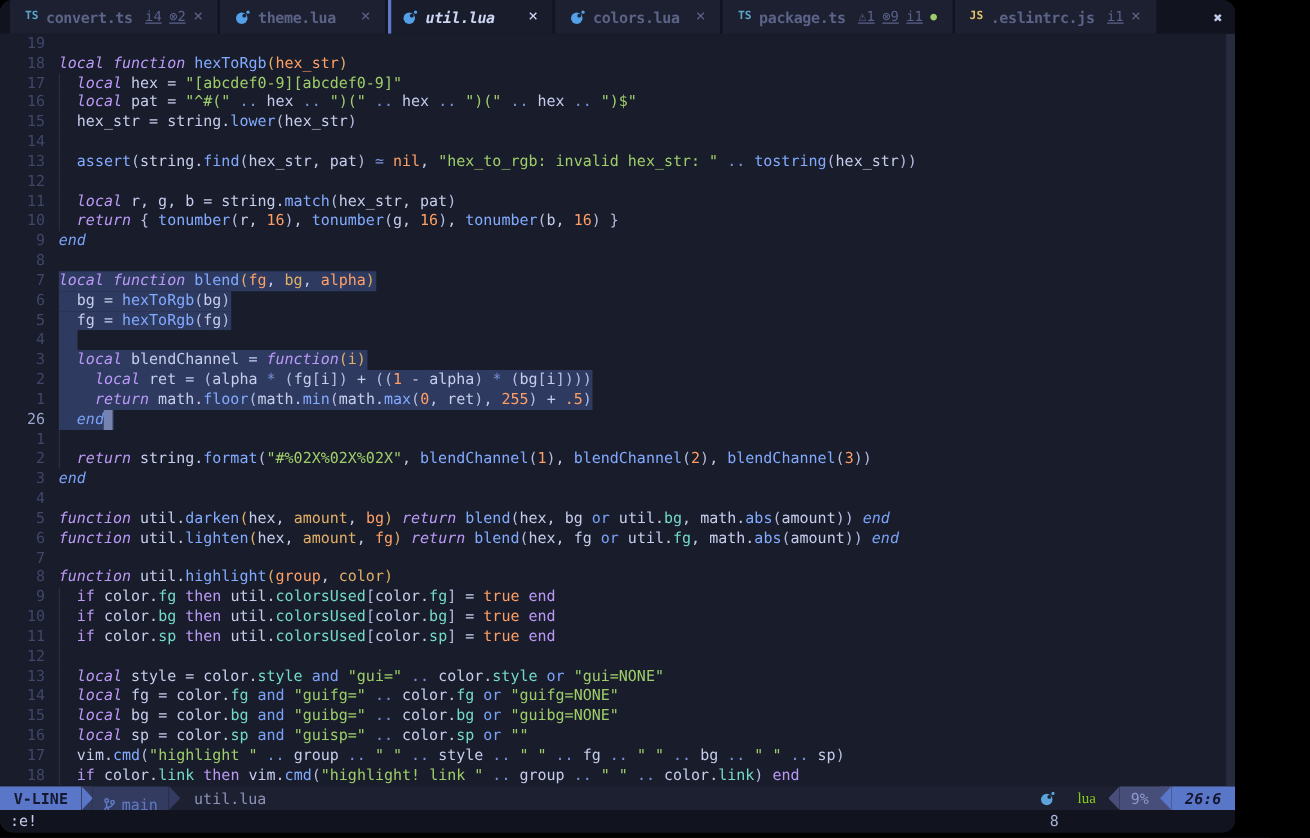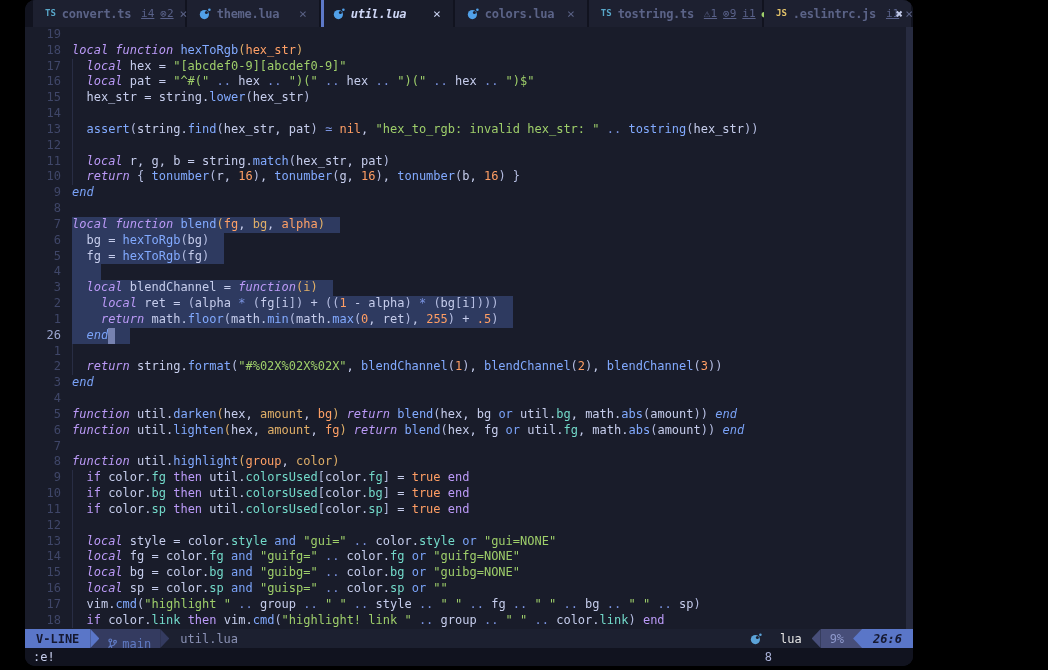--- a/index.html
+++ b/index.html
@@ -1,17 +1,17 @@
 <!DOCTYPE html>
 <html style="--bg: #191c2a; --tabbar-bg: #11131f; --tab-bg: #1d2030; --tab-fg: #5b6387; --tab-fg-active: #ced6f5; --accent: #5d79c8; --sel: #2e3a60; --cursor: #7682b0; --guide: #282d44; --lnum: #3f4668; --lnum-cur: #9ba6d0; --fg: #c6cdec; --kw: #bb9af7; --kw-flow: #7aa2f7; --kw-end: #7aa2f7; --func: #82aaff; --str: #9ece6a; --num: #ff9e64; --param: #ffa066; --param-gold: #e0af68; --field: #73daca; --oper: #7a93e0; --punc: #b4bce0; --sl-bg: #1c2030; --mode-bg: #5a76c8; --mode-fg: #151830; --branch-bg: #343b60; --branch-fg: #5f7ac2; --file-fg: #8b92b5; --pct-bg: #474e79; --pct-fg: #8e99cc; --cmd-bg: #11131f; --scrollbar: #272b40; --diag: #596189; --green: #9ece6a; --icon-lua: #51a0e8; --icon-ts: #58a6c8; --icon-js: #e2c269;"><head>
 <meta charset="utf-8">
 <style>
   html,body{margin:0;padding:0;background:#000;}
   body{width:1048px;height:670px;font-family:"DejaVu Sans Mono",monospace;}
-  .window{width:888px;height:666px;border-radius:10px;overflow:hidden;background:var(--bg);position:relative;margin-left:25px;}
+  .window{width:988px;height:666px;border-radius:10px;overflow:hidden;background:var(--bg);position:relative;}
   
   .tabbar{height:27px;background:var(--tabbar-bg);display:flex;align-items:stretch;padding-left:8px;position:relative;font-size:12px;}
   .tab{display:flex;align-items:center;justify-content:space-between;gap:10px;background:var(--tab-bg);color:var(--tab-fg);padding:0 12px;margin-right:2px;min-width:132px;box-sizing:border-box;cursor:pointer;}
   .tab .tab-left{display:flex;align-items:center;gap:6px;}
   .tab .tab-right{display:flex;align-items:center;gap:6px;}
   .tab-label{font-weight:600;letter-spacing:-0.3px;}
   .tab.active{background:var(--bg);color:var(--tab-fg-active);box-shadow:inset 3px 0 0 var(--accent);}
   .tab.active .tab-label{font-weight:700;font-style:italic;}
   .fticon{font-size:9px;font-weight:700;line-height:1;}
   .ft-ts{color:var(--icon-ts);} .ft-js{color:var(--icon-js);}
@@ -19,21 +19,21 @@
   .diag{color:var(--diag);font-size:11px;white-space:nowrap;text-decoration:underline;}
   .dot{color:var(--green);font-size:9px;}
   .close{font-size:13px;cursor:pointer;}
   .closeall{position:absolute;right:10px;top:0;bottom:0;display:flex;align-items:center;color:#c3cbea;font-size:12px;cursor:pointer;}
   
   .editor{height:602px;background:var(--bg);position:relative;overflow:hidden;font-size:12px;}
   .line{display:flex;height:15.84px;line-height:15.84px;white-space:pre;}
   .lnum{width:47px;min-width:47px;box-sizing:border-box;padding-right:11px;text-align:right;color:var(--lnum);user-select:none;}
   .lnum.cur{color:var(--lnum-cur);}
   .lcode{white-space:pre;color:var(--fg);}
-  .selw{background:var(--sel);display:inline-block;padding-right:15px;min-height:15.84px;}
+  .selw{background:var(--sel);display:inline-block;padding-right:1px;min-height:15.84px;}
   .cursor{background:var(--cursor);display:inline-block;width:1ch;}
   .tk-k{color:var(--kw);font-style:italic;}
   .tk-kc{color:var(--kw);}
   .tk-kb{color:var(--kw-flow);}
   .tk-ke{color:var(--kw-end);font-style:italic;}
   .tk-f{color:var(--func);}
   .tk-s{color:var(--str);}
   .tk-n{color:var(--num);}
   .tk-p{color:var(--param);}
   .tk-py{color:var(--param-gold);}
@@ -44,21 +44,21 @@
   .tk-w{color:var(--punc);}
   .tk-g{display:inline-block;width:1ch;box-sizing:border-box;border-left:1px solid var(--guide);height:100%;vertical-align:top;}
   .scrollbar{position:absolute;top:0;right:0;width:7px;height:100%;background:var(--scrollbar);}
   
   .statusline{height:19px;background:var(--sl-bg);display:flex;justify-content:space-between;font-size:12px;text-align:right;}
   .sl-left,.sl-right{display:flex;align-items:stretch;}
   .seg{display:flex;align-items:center;}
   .seg-mode{background:var(--mode-bg);color:var(--mode-fg);font-weight:700;padding:0 11px;}
   .seg-branch{background:var(--branch-bg);color:var(--branch-fg);padding:15px 9px;gap:5px;}
   .sl-file{color:var(--file-fg);padding:0 11px;}
-  .sl-ft{color:#e5e5e5;padding:0 10px;gap:18px;}
+  .sl-ft{color:#84cc16;padding:0 10px;gap:18px;font-family:Liberation Serif, serif;}
   .seg-pct{background:var(--pct-bg);color:var(--pct-fg);padding:0 9px;}
   .seg-pos{background:var(--mode-bg);color:var(--mode-fg);font-weight:700;padding:0 11px;font-style:italic;}
   .pl{width:9px;position:relative;}
   .pl::before{content:"";position:absolute;inset:0;}
   .arr-mode{background:var(--branch-bg);} .arr-mode::before{background:var(--mode-bg);clip-path:polygon(0 0,100% 50%,0 100%);}
   .arr-branch{background:var(--sl-bg);} .arr-branch::before{background:var(--branch-bg);clip-path:polygon(0 0,100% 50%,0 100%);}
   .arr-pct{background:var(--sl-bg);} .arr-pct::before{background:var(--pct-bg);clip-path:polygon(100% 0,0 50%,100% 100%);}
   .arr-pos{background:var(--pct-bg);} .arr-pos::before{background:var(--mode-bg);clip-path:polygon(100% 0,0 50%,100% 100%);}
   
   .cmdline{height:18px;background:var(--cmd-bg);color:var(--fg);display:flex;align-items:center;padding-left:8px;font-size:12px;position:relative;}
@@ -122,21 +122,21 @@
           </span>
           <span class="tab-label">colors.lua</span>
         </span>
         <span class="tab-right">
           <span class="close">×</span>
         </span>
       </div>
       <div class="tab">
         <span class="tab-left">
           <span class="fticon ft-ts">TS</span>
-          <span class="tab-label">tostring.ts</span>
+          <span class="tab-label">package.ts</span>
         </span>
         <span class="tab-right">
           <span class="diag">⚠1</span>
           <span class="diag">⊗9</span>
           <span class="diag">i1</span>
           <span class="dot">●</span>
         </span>
       </div>
       <div class="tab">
         <span class="tab-left">

